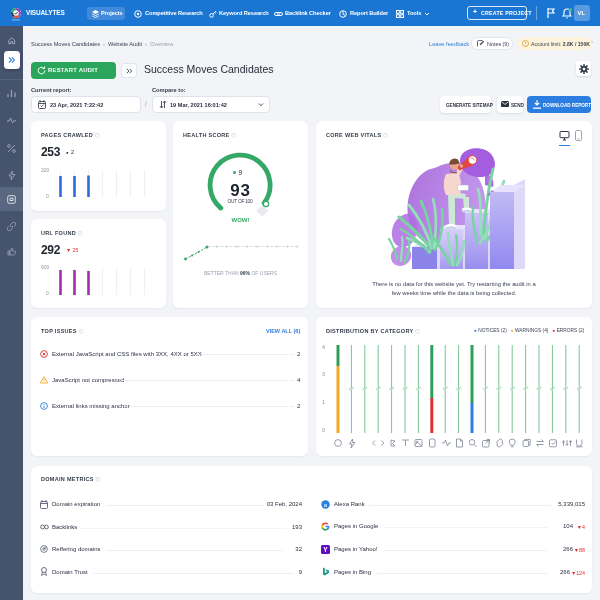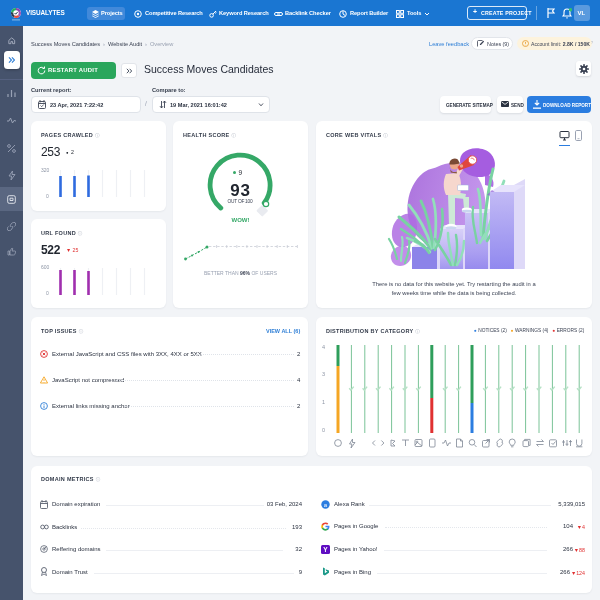--- a/index.html
+++ b/index.html
@@ -183,37 +183,37 @@
 <div class="abs" style="left:511px;top:102.5px;font-size:4.6px;font-weight:bold;color:#2b3240;">SEND</div>
 <div class="abs" style="left:527px;top:96px;width:64px;height:17px;background:#2b7de0;border-radius:4px;"></div>
 <svg class="abs" style="left:533px;top:100px;" width="8" height="9" viewBox="0 0 8 9">
     <path d="M4 0v5M4 5L1.8 2.8M4 5l2.2-2.2" stroke="#fff" stroke-width="1.1" fill="none"></path>
     <path d="M0 7.5h8v1.3H0z" fill="#fff"></path>
   </svg>
 <div class="abs" style="left:543px;top:102.5px;font-size:4.6px;font-weight:bold;color:#fff;">DOWNLOAD REPORT</div>
 
 <div class="card" style="left:31px;top:121px;width:135px;height:90px;"></div>
 <div class="abs ctitle" style="left:41px;top:132px;">PAGES CRAWLED <span class="inf">ⓘ</span></div>
-<div class="abs" style="left:41px;top:145px;font-size:12px;font-weight:normal;color:#21262f;letter-spacing:-.3px;">253</div>
+<div class="abs" style="left:41px;top:145px;font-size:12px;font-weight:bold;color:#21262f;letter-spacing:-.3px;">253</div>
 <div class="abs" style="left:66px;top:149.5px;font-size:4.2px;color:#21262f;">●</div>
 <div class="abs" style="left:71px;top:148.5px;font-size:5.2px;color:#21262f;">2</div>
 <div class="abs gray" style="left:41px;top:167px;font-size:5px;">320</div>
 <div class="abs gray" style="left:46px;top:193px;font-size:5px;">0</div>
 <svg class="abs" style="left:55px;top:170px;" width="105" height="28" viewBox="0 0 105 28">
   <g stroke="#eef0f4" stroke-width="1.2">
     <path d="M5.5 0V27M19.5 0V27M33.5 0V27M47.5 0V27M61.5 0V27M75.5 0V27M89.5 0V27"></path>
   </g>
   <g stroke="#2f6bdf" stroke-width="2.6">
     <path d="M5.5 6V27M19.5 6V27M33.5 5.5V27"></path>
   </g>
 </svg>
 
 <div class="card" style="left:31px;top:219px;width:135px;height:89px;"></div>
 <div class="abs ctitle" style="left:41px;top:230px;">URL FOUND <span class="inf">ⓘ</span></div>
-<div class="abs" style="left:41px;top:243px;font-size:12px;font-weight:bold;color:#21262f;letter-spacing:-.3px;">522</div>
+<div class="abs" style="left:41px;top:243px;font-size:12px;font-weight:bold;color:#21262f;letter-spacing:-.3px;">292</div>
 <div class="abs" style="left:66px;top:247px;font-size:5.2px;color:#e03131;">▼ 25</div>
 <div class="abs gray" style="left:41px;top:264px;font-size:5px;">600</div>
 <div class="abs gray" style="left:46px;top:290px;font-size:5px;">0</div>
 <svg class="abs" style="left:55px;top:268px;" width="105" height="28" viewBox="0 0 105 28">
   <g stroke="#eef0f4" stroke-width="1.2">
     <path d="M5.5 0V27M19.5 0V27M33.5 0V27M47.5 0V27M61.5 0V27M75.5 0V27M89.5 0V27"></path>
   </g>
   <g stroke="#a02fae" stroke-width="2.6">
     <path d="M5.5 2V27M19.5 2V27M33.5 3V27"></path>
   </g>

